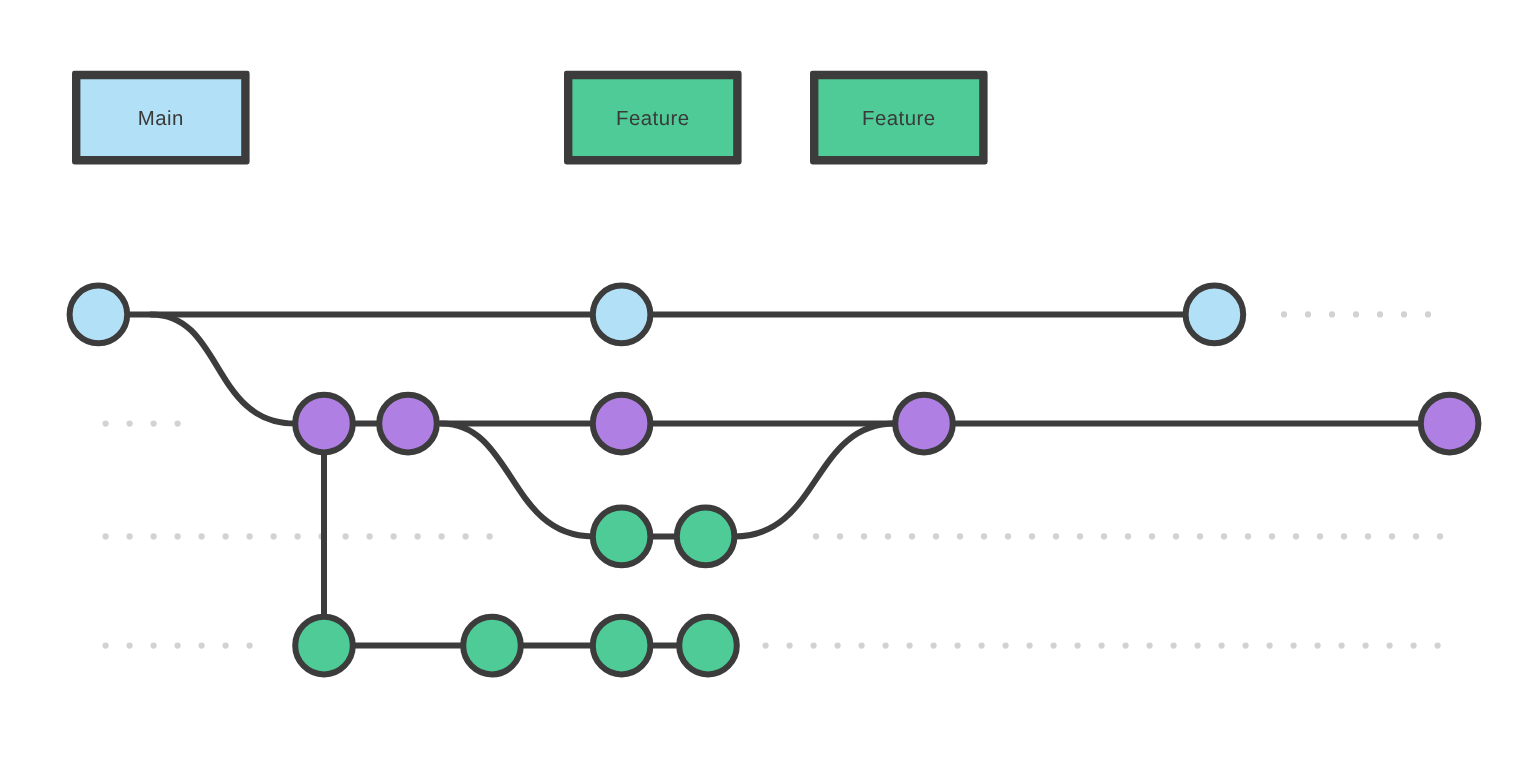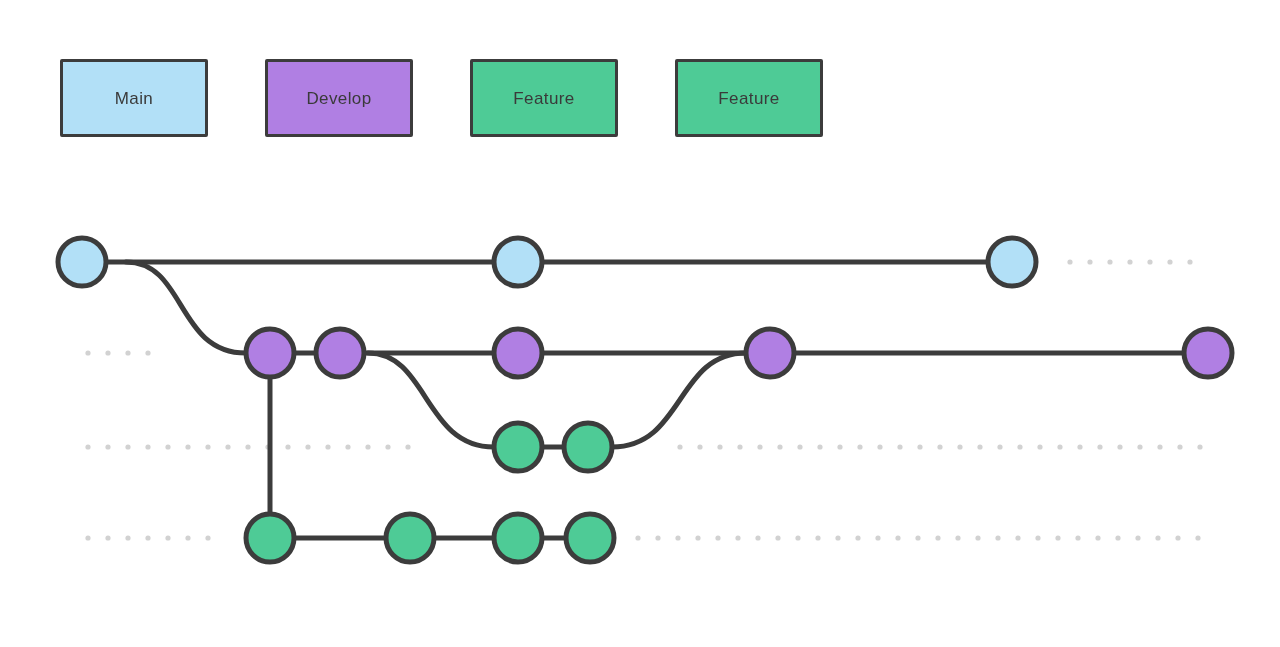--- a/index.html
+++ b/index.html
@@ -24,21 +24,21 @@
   #legend {
     position: absolute;
     left: 0;
     top: 0;
     width: 1280px;
     height: 180px;
   }
   .legend-item {
     position: absolute;
     box-sizing: border-box;
-    border: 3px solid #701a75;
+    border: 7px solid #701a75;
     border-radius: 2px;
     display: flex;
     align-items: center;
     justify-content: center;
   }
   .legend-label {
     font-family: "Liberation Sans", sans-serif;
     font-size: 17px;
     color: #3a3a3a;
     letter-spacing: 0.4px;
@@ -54,23 +54,20 @@
   }
 </style>
 </head>
 <body>
 
 <div id="diagram-root">
 
   <div id="legend">
       <div class="legend-item" style="left: 60px; top: 59px; width: 148px; height: 78px; background: rgb(178, 224, 247); border-color: rgb(60, 60, 60);">
         <span class="legend-label">Main</span>
-      </div>
-      <div class="legend-item" style="left: 265px; top: 59px; width: 148px; height: 78px; background: rgb(176, 127, 227); border-color: rgb(60, 60, 60);">
-        <span class="legend-label">Develop</span>
       </div>
       <div class="legend-item" style="left: 470px; top: 59px; width: 148px; height: 78px; background: rgb(78, 203, 150); border-color: rgb(60, 60, 60);">
         <span class="legend-label">Feature</span>
       </div>
       <div class="legend-item" style="left: 675px; top: 59px; width: 148px; height: 78px; background: rgb(78, 203, 150); border-color: rgb(60, 60, 60);">
         <span class="legend-label">Feature</span>
       </div>
     </div>
 
   <svg id="graph-svg" viewBox="0 0 1280 647" xmlns="http://www.w3.org/2000/svg">

